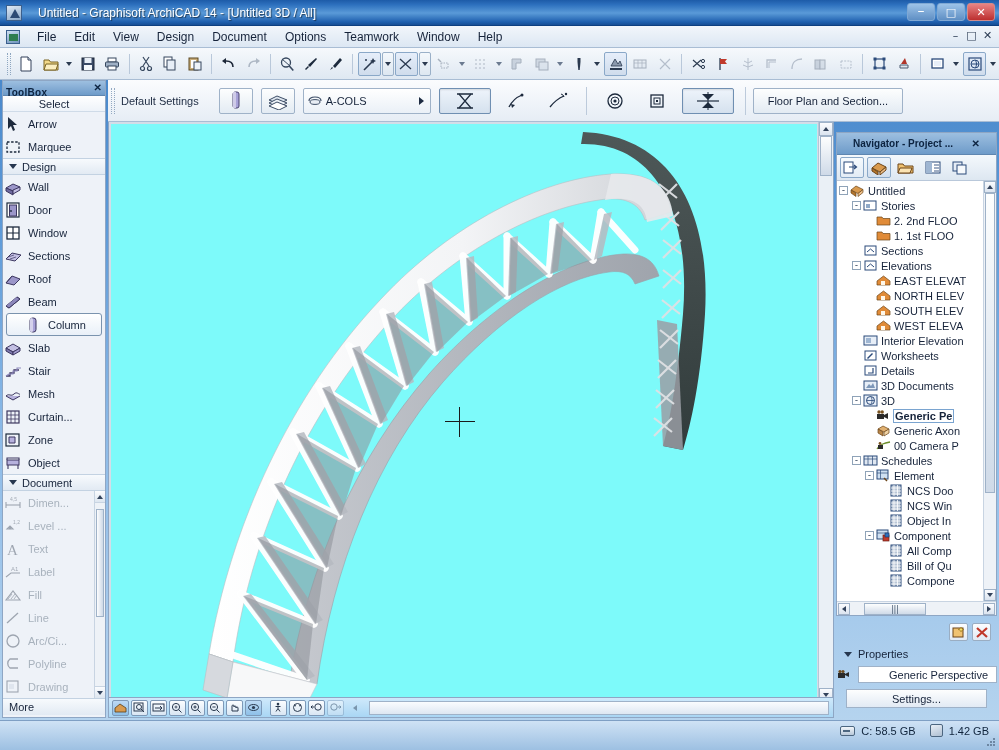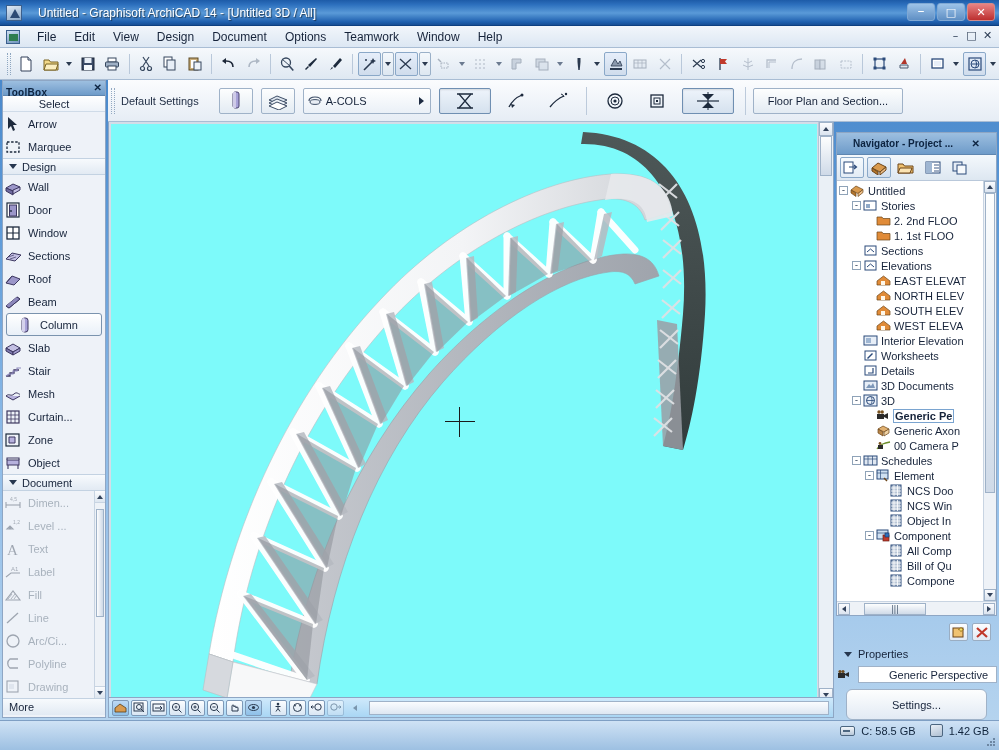--- a/index.html
+++ b/index.html
@@ -146,21 +146,21 @@
   .tbx-single{
     height:16px; display:flex;align-items:center;justify-content:center;
     background:linear-gradient(180deg,#ffffff,#eef3f9); border-bottom:1px solid #cfdbe8;
     font-size:11px;color:#16233a; cursor:pointer;
   }
   .tbx-item{
     height:23px; display:flex; align-items:center; padding-left:0; cursor:pointer;
     border:1px solid transparent;
   }
   .tbx-item.sel{ background:linear-gradient(180deg,#ffffff,#e9f0f8); border:1px solid #7a93ae; border-radius:3px;
-                 margin:0 3px; padding-left:9px;}
+                 margin:0 3px; padding-left:17px;}
   .tbx-item .lbl{ font-size:11px; color:#16233a; margin-left:6px; white-space:nowrap;
                   overflow:hidden; text-overflow:clip;}
   .tbx-item.disabled .lbl{ color:#a8b2bd; }
   .tbx-item.disabled .ic{ opacity:.38; }
   .ic{ width:18px;height:18px; flex:0 0 18px; position:relative;}
   .tbx-doclist{ position:relative; }
   .tbx-vscroll{
     position:absolute; right:0; top:0; width:11px; bottom:0; background:#eef2f7;
     border-left:1px solid #c8d4e2;
   }
@@ -271,21 +271,21 @@
   }
   .props-head{ height:16px;display:flex;align-items:center;}
   .props-head .tri{width:0;height:0;border-left:4px solid transparent;border-right:4px solid transparent;
         border-top:5px solid #26374f;margin:0 6px 0 8px;}
   .props-head span{ font-size:11px;color:#16233a;}
   .props-row{ height:19px;display:flex;align-items:center;margin-top:3px;}
   .props-field{ flex:1; height:17px; background:#fff; border:1px solid #9fb2c8;
                 display:flex;align-items:center; margin-left:4px; }
   .props-field .txt{ font-size:11px;color:#16233a; margin-left:30px;}
   .props-btn{
-    margin:5px 10px 16px 10px; height:31px; border:1px solid #9fb2c8;border-radius:6px;
+    margin:5px 10px 16px 10px; height:19px; border:1px solid #9fb2c8;border-radius:0;
     background:linear-gradient(180deg,#fdfefe,#e2eaf4); display:flex;align-items:center;justify-content:center;
     font-size:11px;color:#16233a;cursor:pointer;
   }
 
   
   .statusbar{
     position:absolute; left:0; bottom:0; width:999px; height:30px;
     background:linear-gradient(180deg,#cfe2f5,#9dc0e2);
     border-top:1px solid #7f9fc4; display:flex;align-items:center;
   }

